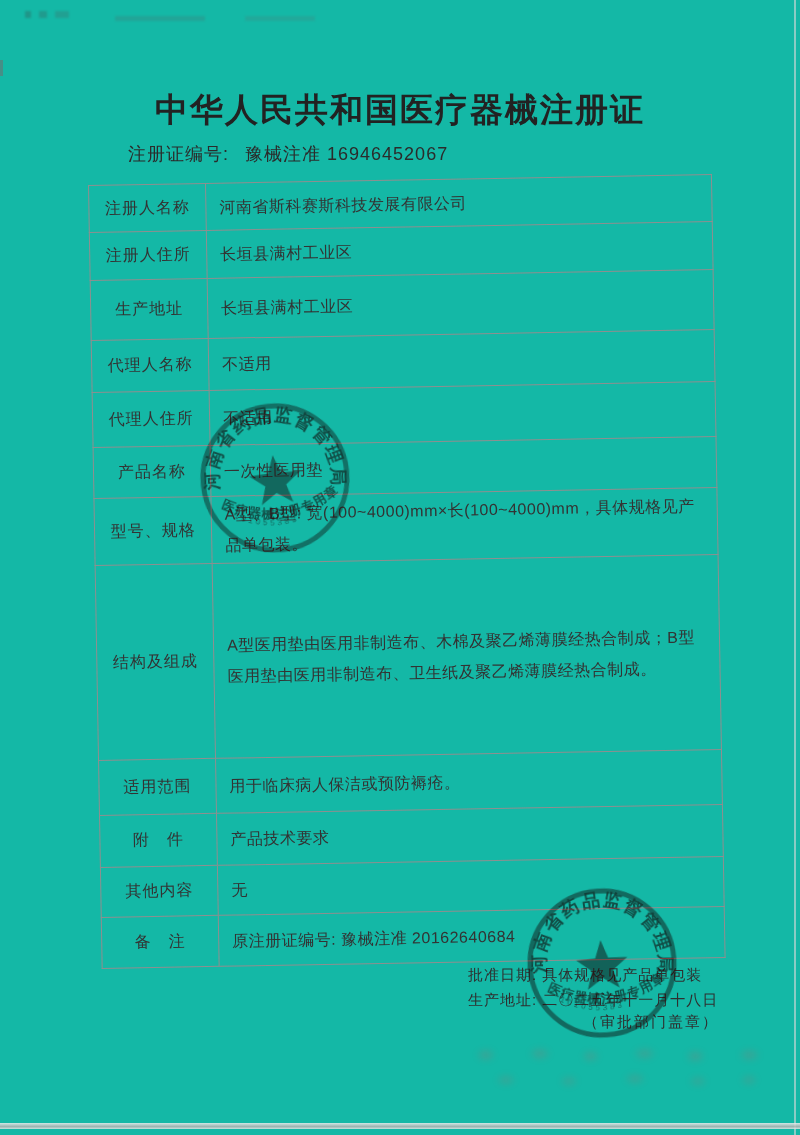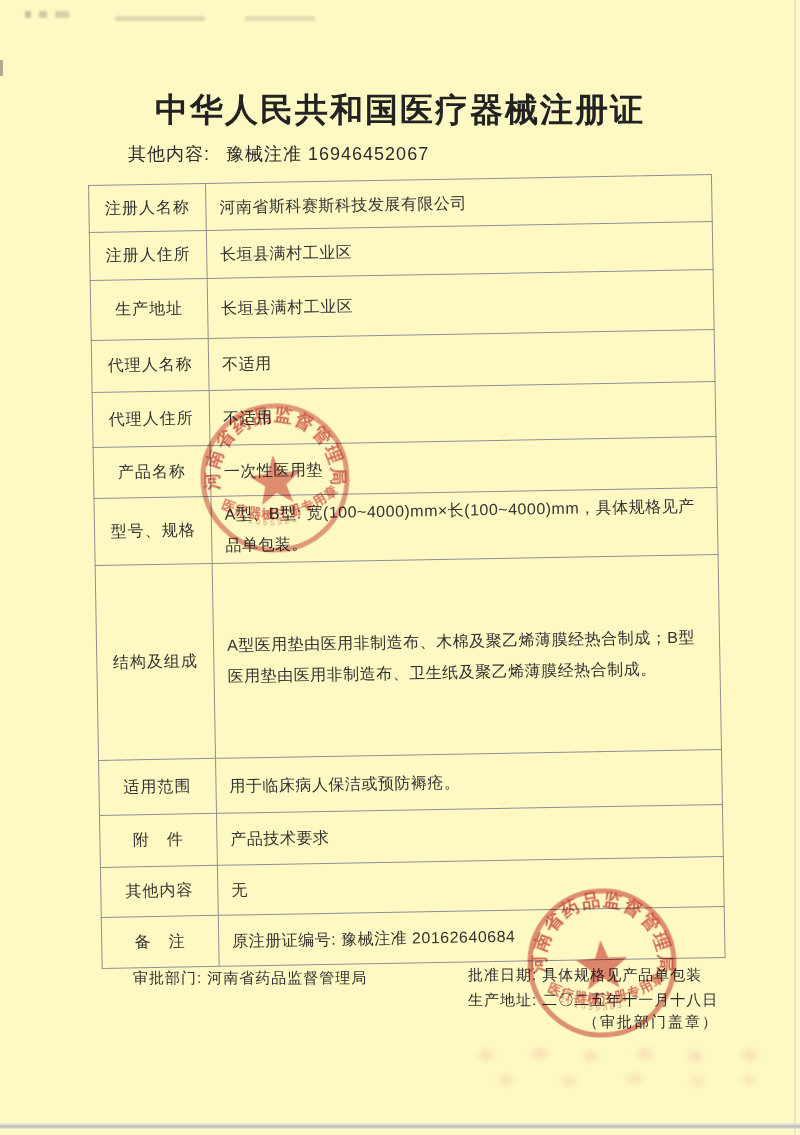--- a/index.html
+++ b/index.html
@@ -3,21 +3,21 @@
 <meta charset="utf-8">
 <style>
   html,body{margin:0;padding:0;}
   body{
     width:800px;height:1135px;
     background:#ffffff;
     font-family:"Liberation Sans","DejaVu Sans",sans-serif;
     color:#2e2e2e;
     overflow:hidden;
   }
-  #page{position:relative;width:800px;height:1135px;background:#fef9c3;}
+  #page{position:relative;width:800px;height:1135px;background:#14b8a6;}
 
   
   .smudge-top{
     position:absolute;left:25px;top:7px;width:340px;height:20px;
     background:
       linear-gradient(90deg,rgba(60,60,60,.55) 0 6px,transparent 6px 14px,rgba(70,70,70,.5) 14px 22px,transparent 22px 30px,rgba(80,80,80,.45) 30px 44px,transparent 44px),
       linear-gradient(88deg,transparent 0 60px,rgba(90,90,90,.4) 60px 150px,transparent 150px 190px,rgba(100,100,100,.35) 190px 260px,transparent 260px);
     background-size:100% 7px,100% 5px;
     background-position:0 4px,30px 9px;
     background-repeat:no-repeat;
@@ -105,21 +105,21 @@
 
 <div id="page">
 
   <div class="smudge-top"></div>
   <div class="edge-left-tick"></div>
   <div class="edge-right-line"></div>
   <div class="edge-bottom-line"></div>
 
   <div class="title">中华人民共和国医疗器械注册证</div>
   <div class="regline">
-    <span>其他内容:</span>
+    <span>注册证编号:</span>
     <span class="regno">豫械注准 16946452067</span>
   </div>
 
   <div class="table-wrap">
     <table class="cert">
       <tbody>
           <tr>
         <td class="lbl">注册人名称</td>
         <td class="val">河南省斯科赛斯科技发展有限公司</td>
       </tr>
@@ -164,21 +164,20 @@
         <td class="val">无</td>
       </tr>
       <tr>
         <td class="lbl">备　注</td>
         <td class="val">原注册证编号: 豫械注准 20162640684</td>
       </tr>
     </tbody>
       </table>
   </div>
 
-  <div class="f-dept">审批部门: 河南省药品监督管理局</div>
   <div class="f-date">批准日期: 具体规格见产品单包装</div>
   <div class="f-valid">生产地址: 二〇二五年十一月十八日</div>
   <div class="f-sealnote">（审批部门盖章）</div>
 
   <div class="stamp stamp-1">
     <svg viewBox="0 0 160 160" xmlns="http://www.w3.org/2000/svg">
       <circle cx="80" cy="80" r="72" fill="none" stroke="#c94a4a" stroke-width="5" opacity="0.55"></circle>
       <polygon points="80,57 86.5,75.1 105.7,75.7 90.5,87.4 95.9,105.8 80,95 64.1,105.8 69.5,87.4 54.3,75.7 73.5,75.1" fill="#d05555" opacity="0.65"></polygon>
       <defs>
         <path id="s1top" d="M 23.9,89.9 A 57,57 0 1 1 136.1,89.9" fill="none"></path>

